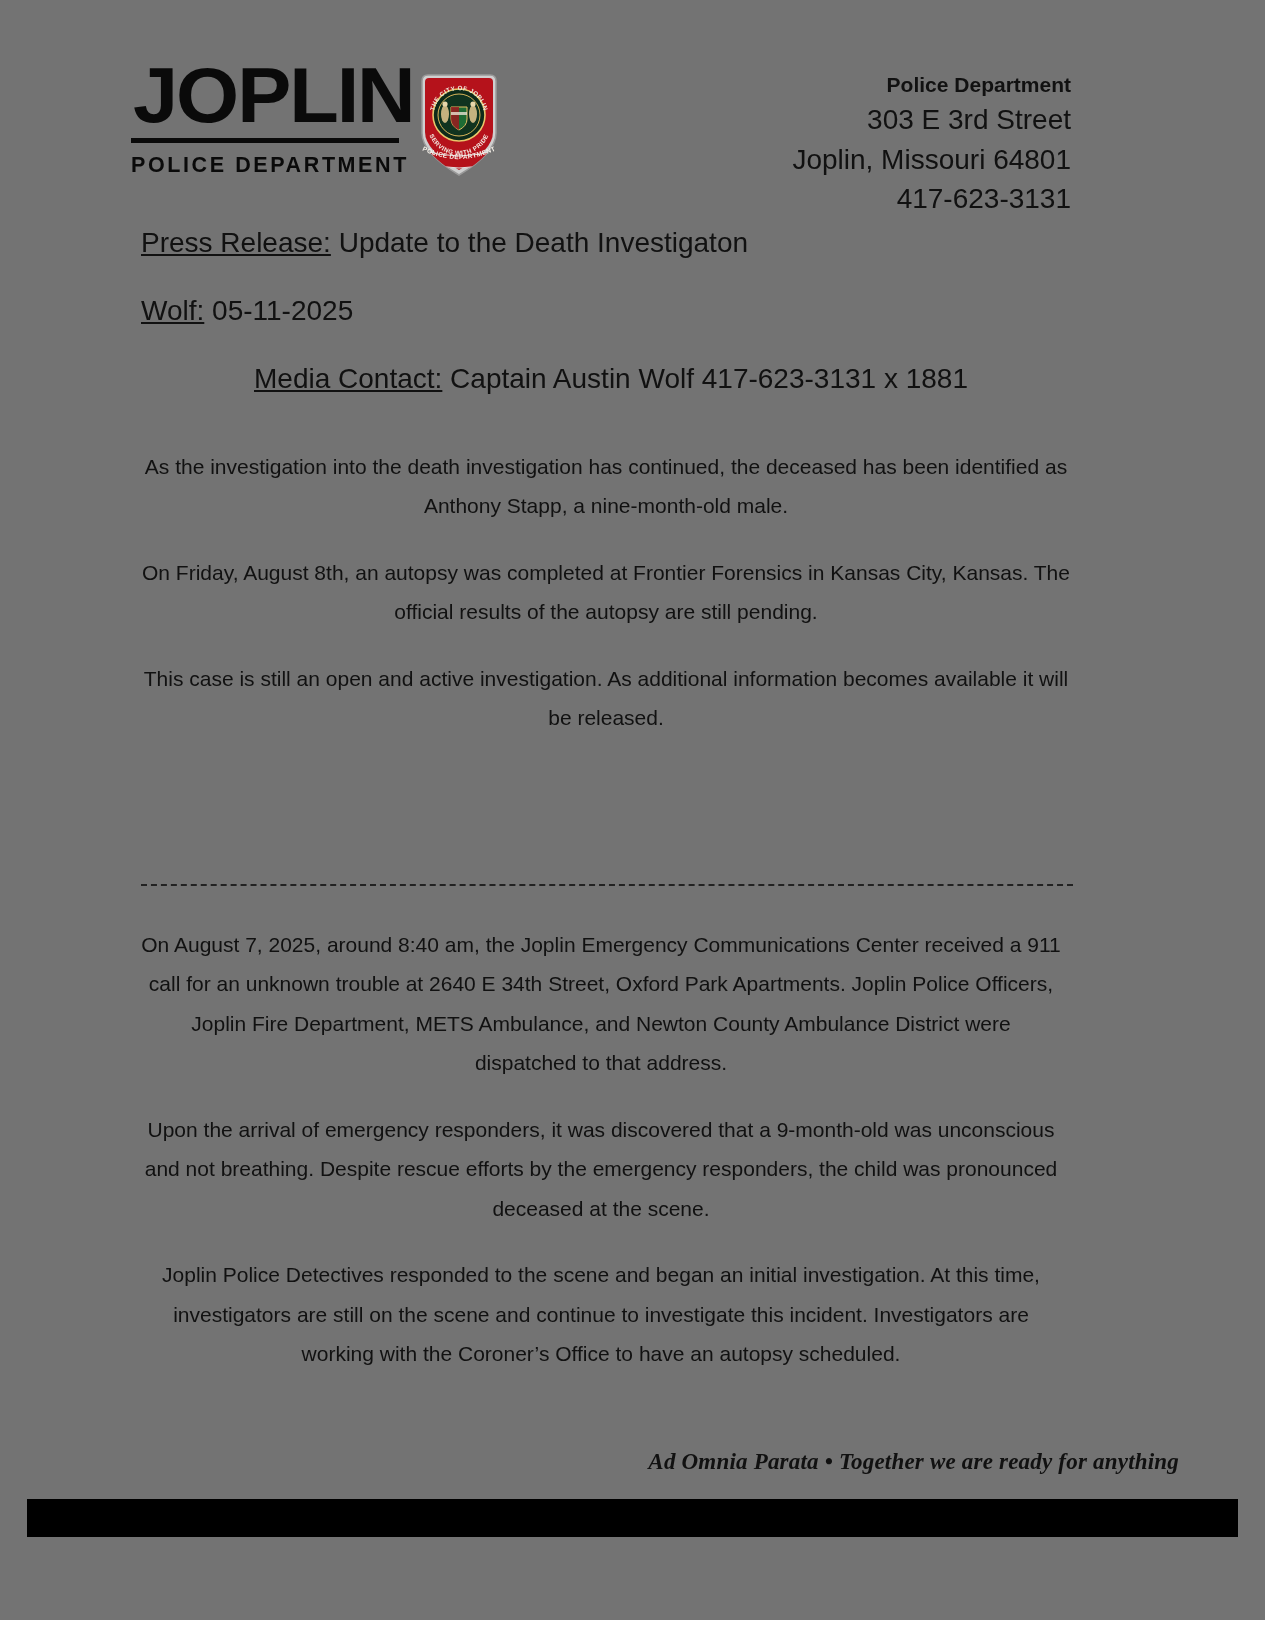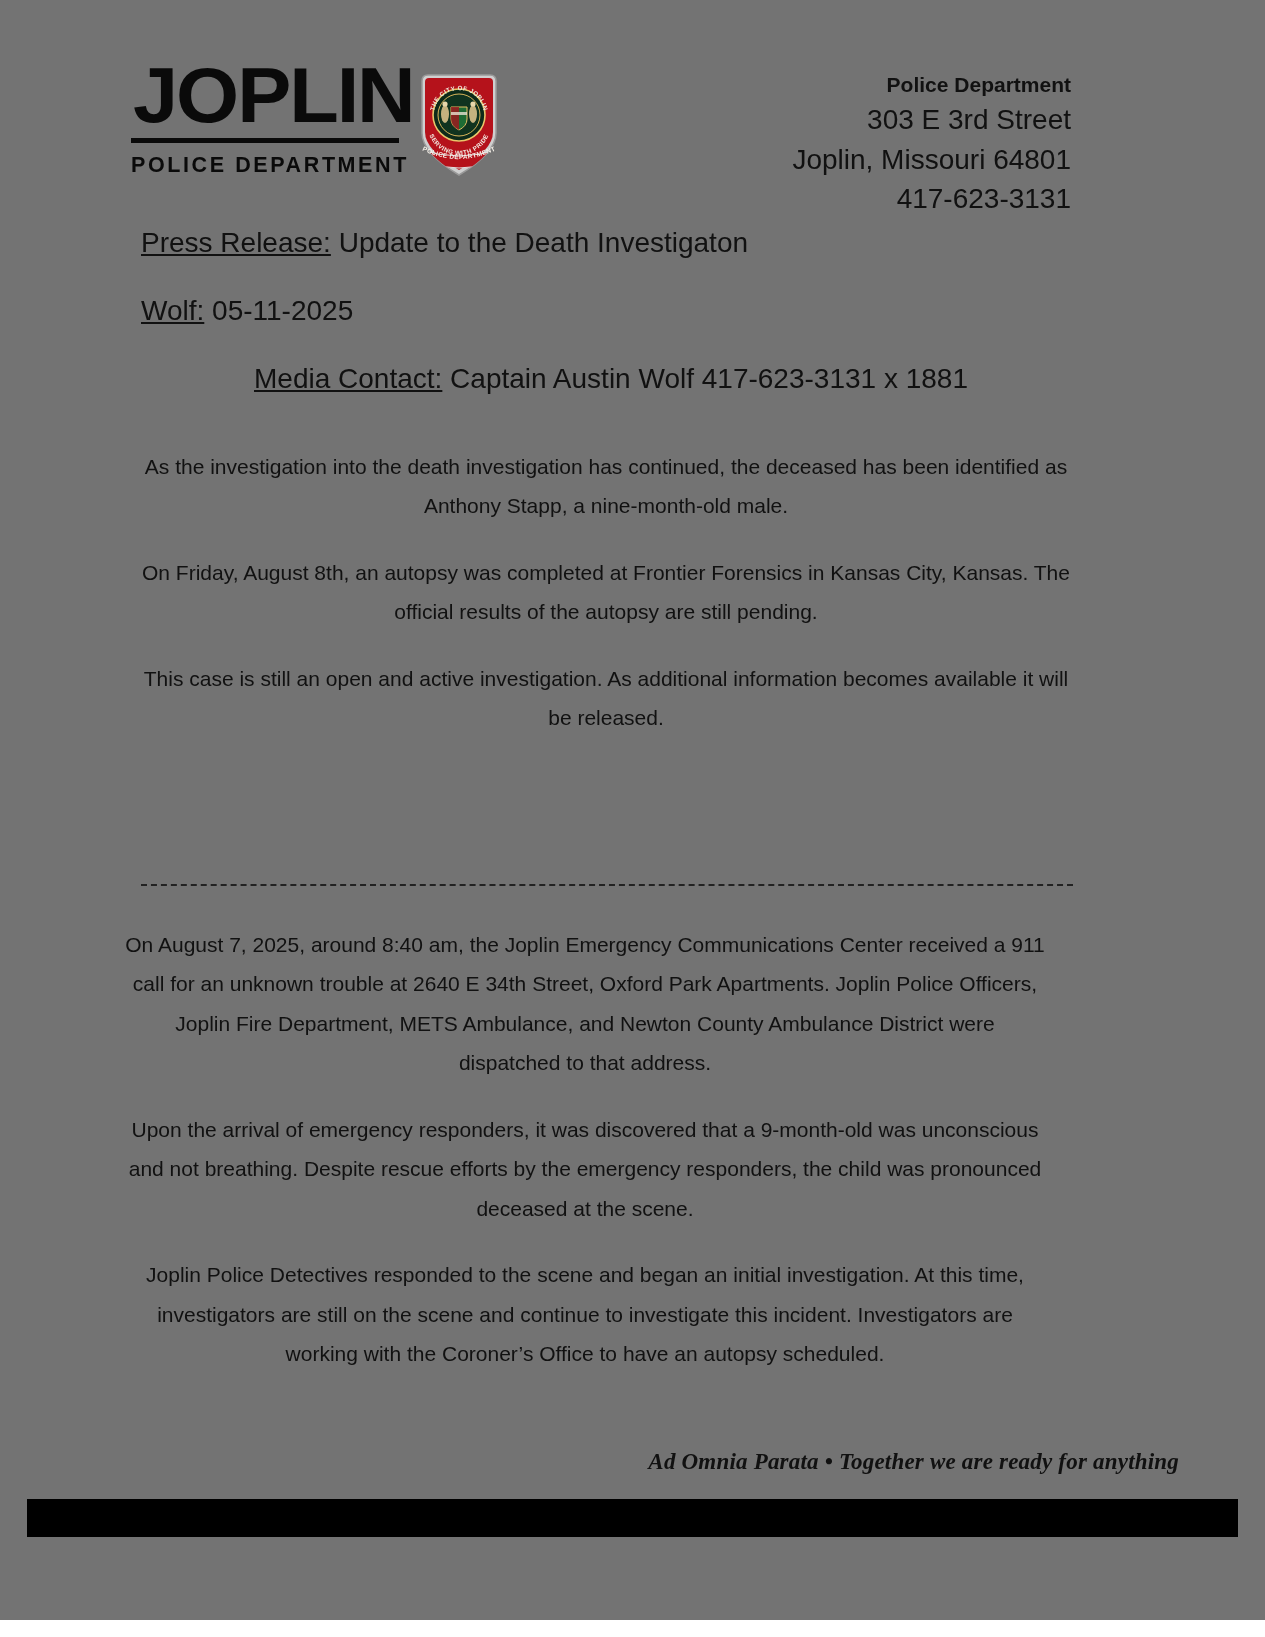--- a/index.html
+++ b/index.html
@@ -124,21 +124,21 @@
 
   
   .body-top {
     position: absolute;
     left: 141px;
     top: 447px;
     width: 930px;
   }
   .body-bottom {
     position: absolute;
-    left: 125px;
+    left: 141px;
     top: 925px;
     width: 920px;
   }
   p.para {
     margin: 0 0 27px 0;
     font-size: 21px;
     line-height: 1.88;
     color: #111;
     text-align: center;
   }

